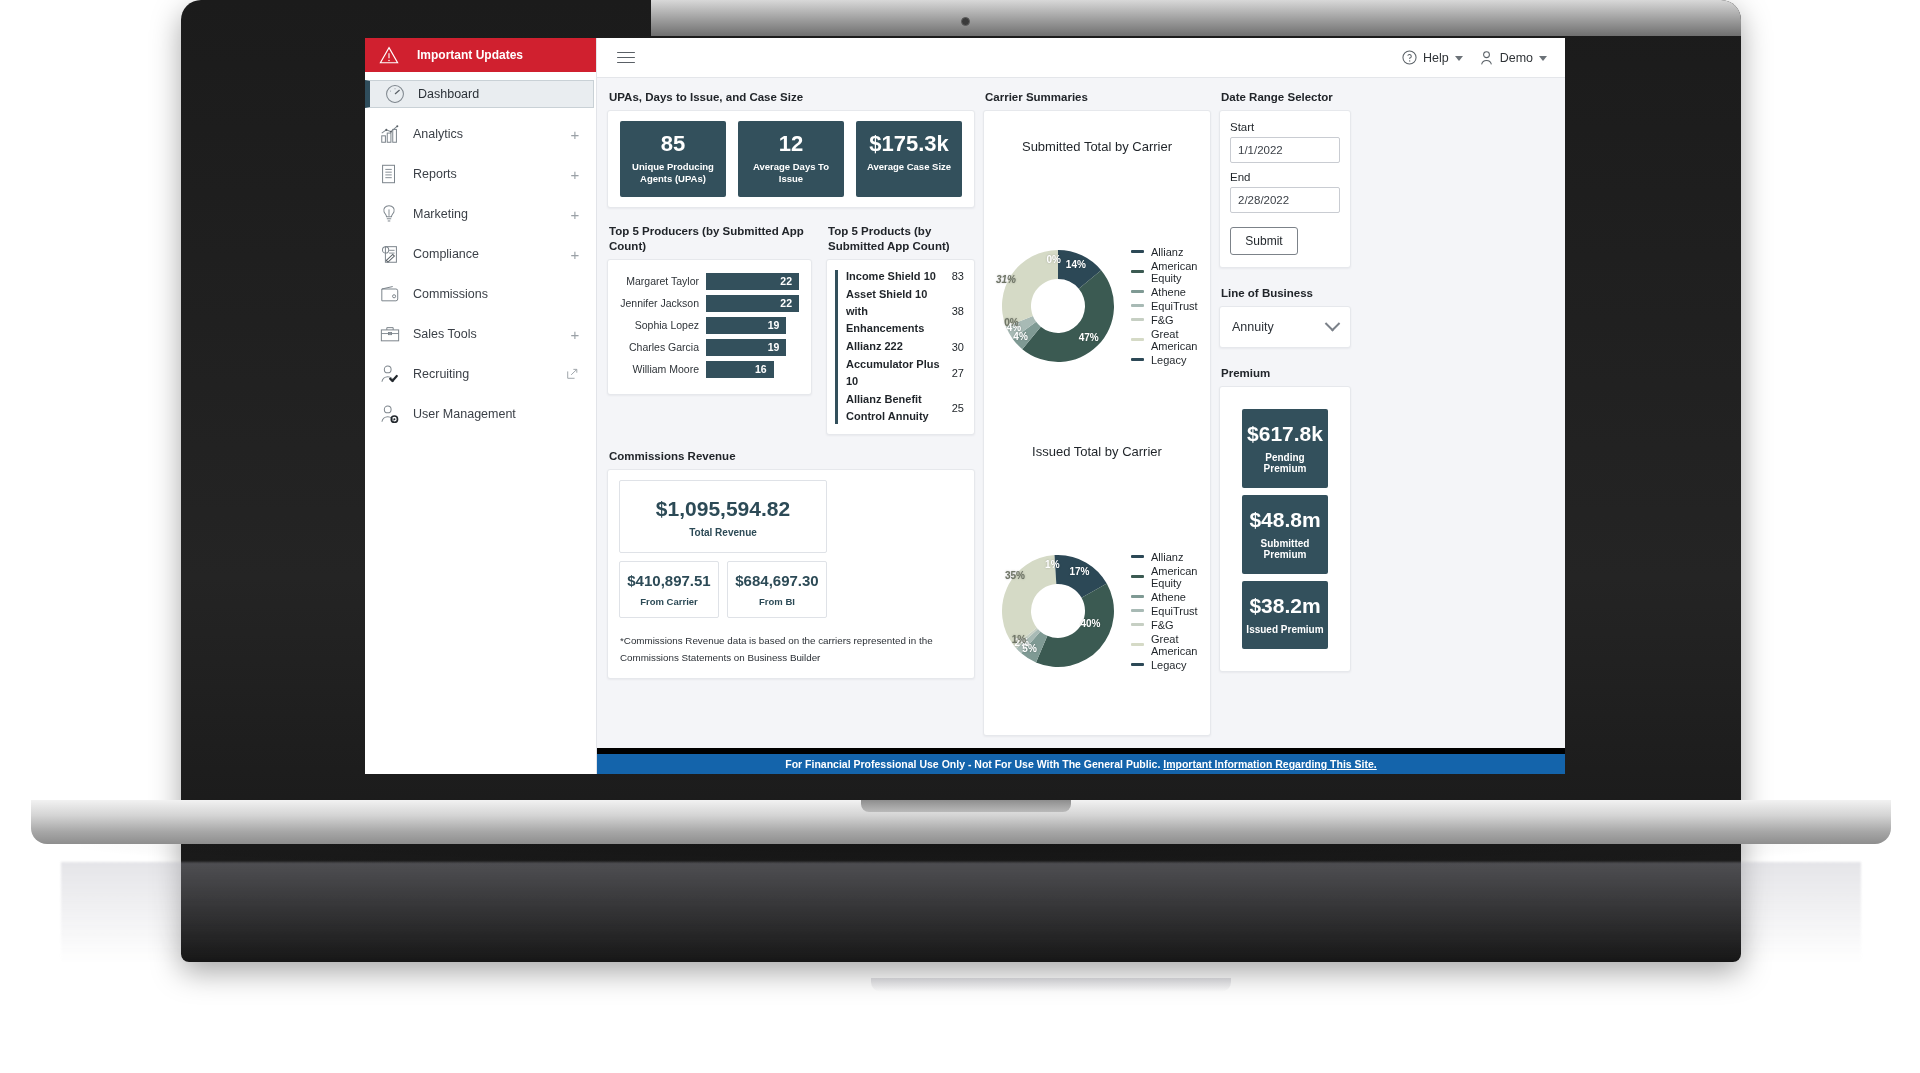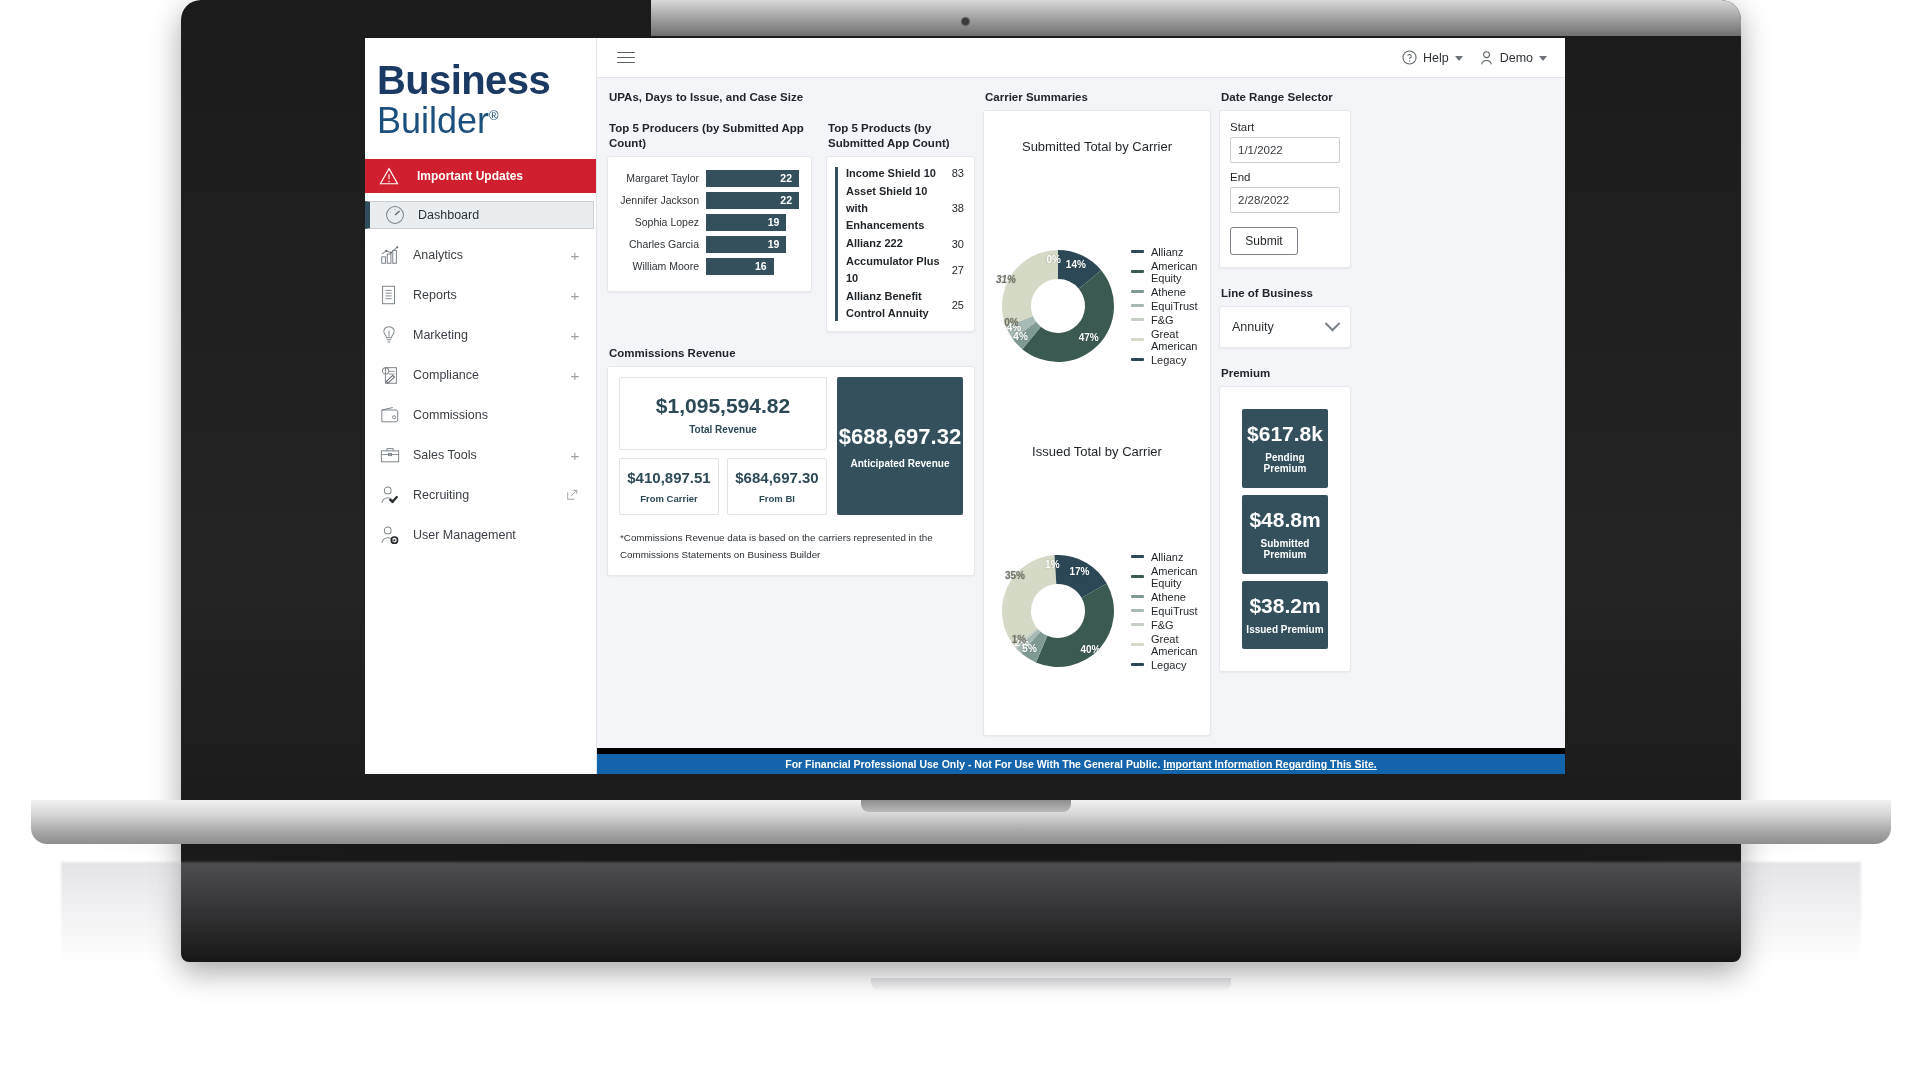--- a/index.html
+++ b/index.html
@@ -286,24 +286,20 @@
 
 <div id="laptop-frame">
   <div class="lid"></div>
   <div class="lid-top-bevel"></div>
   <div class="cam"></div>
 
   <div class="screen">
     <div id="app">
 
       <div id="sidebar">
-        <div class="logo-wrap">
-          <div class="logo-line1">Business</div>
-          <div class="logo-line2"><span>Builder</span><sup>®</sup></div>
-        </div>
 
         <div class="nav-item nav-alert">
           <span class="ic">
             <svg width="20" height="18" viewBox="0 0 24 22">
                 <path d="M12 2 L22.5 20.5 H1.5 Z" fill="none" stroke="#ffffff" stroke-width="1.4"></path>
                 <line x1="12" y1="9" x2="12" y2="15" stroke="#fff" stroke-width="1.4"></line>
                 <circle cx="12" cy="17.6" r="0.9" fill="#fff"></circle>
               </svg>
           </span>
           <span class="lbl">Important Updates</span>
@@ -464,20 +460,36 @@
               <span class="caret"></span>
             </div>
           </div>
         </div>
 
         <div id="content">
 
           <div class="col-left">
 
             <div class="sec-title">UPAs, Days to Issue, and Case Size</div>
+            <div class="card">
+              <div class="kpi-row">
+                <div class="kpi">
+                  <div class="val">85</div>
+                  <div class="lab">Unique Producing Agents (UPAs)</div>
+                </div>
+                <div class="kpi">
+                  <div class="val">12</div>
+                  <div class="lab">Average Days To Issue</div>
+                </div>
+                <div class="kpi">
+                  <div class="val">$175.3k</div>
+                  <div class="lab">Average Case Size</div>
+                </div>
+              </div>
+            </div>
 
             <div class="mid-row">
               <div class="prod-col">
                 <div class="sec-title">Top 5 Producers (by Submitted App Count)</div>
                 <div class="card">
                   <div class="bars" id="producer-bars">
                       <div class="bar-row">
                         <div class="bar-name">Margaret Taylor</div>
                         <div class="bar-track">
                           <div class="bar-fill" style="width: 100%;">22</div>
@@ -554,24 +566,20 @@
                     <div class="comm-sub">
                       <div class="box">
                         <div class="v">$410,897.51</div>
                         <div class="l">From Carrier</div>
                       </div>
                       <div class="box">
                         <div class="v">$684,697.30</div>
                         <div class="l">From BI</div>
                       </div>
                     </div>
-                  </div>
-                  <div class="comm-ant">
-                    <div class="v">$688,697.32</div>
-                    <div class="l">Anticipated Revenue</div>
                   </div>
                 </div>
                 <div class="comm-note">*Commissions Revenue data is based on the carriers represented in the Commissions Statements on Business Builder</div>
               </div>
             </div>
           </div>
 
           <div class="col-mid">
             <div class="sec-title">Carrier Summaries</div>
             <div class="card carrier-card">
@@ -633,21 +641,21 @@
                       <svg width="122" height="122" viewBox="0 0 122 122">
                         <path d="M61 5 A56 56 0 0 1 109.78512285359722 33.50433146549396 L84.52139851869866 47.743159813720304 A27 27 0 0 0 61 34 Z" fill="#2c4856"></path>
                         <path d="M109.78512285359722 33.50433146549396 A56 56 0 0 1 38.96771896186186 112.48377018300523 L50.37729307089768 85.82253205252039 A27 27 0 0 0 84.52139851869866 47.743159813720304 Z" fill="#3b5a52"></path>
                         <path d="M38.96771896186186 112.48377018300523 A56 56 0 0 1 24.267998304803363 103.27008459258239 L43.289927754101626 81.38021935713795 A27 27 0 0 0 50.37729307089768 85.82253205252039 Z" fill="#7f9a94"></path>
                         <path d="M24.267998304803363 103.27008459258239 A56 56 0 0 1 19.30627659546314 98.38493585210459 L40.89766907281258 79.02487978583613 A27 27 0 0 0 43.289927754101626 81.38021935713795 Z" fill="#a8bab5"></path>
                         <path d="M19.30627659546314 98.38493585210459 A56 56 0 0 1 17.0627211462035 95.7205346578034 L39.81595483834812 77.74025778144093 A27 27 0 0 0 40.89766907281258 79.02487978583613 Z" fill="#c6cfc3"></path>
                         <path d="M17.0627211462035 95.7205346578034 A56 56 0 0 1 57.518500303837065 5.108326560518719 L59.32141978935001 34.05222887739295 A27 27 0 0 0 39.81595483834812 77.74025778144093 Z" fill="#d5dac6"></path>
                         <path d="M57.518500303837065 5.108326560518719 A56 56 0 0 1 60.99999999999999 5 L60.99999999999999 34 A27 27 0 0 0 59.32141978935001 34.05222887739295 Z" fill="#2c4856"></path>
                       </svg>
                       <span class="pct" style="left: 79.454px; top: 59.7143px;">17%</span>
-                      <span class="pct" style="left: 90.3762px; top: 138px;">40%</span>
+                      <span class="pct" style="left: 90.3762px; top: 112px;">40%</span>
                       <span class="pct" style="left: 32.3354px; top: 137.553px;">5%</span>
                       <span class="pct" style="left: 24.5778px; top: 131.423px;">2%</span>
                       <span class="pct dark" style="left: 21.6956px; top: 128.307px;">1%</span>
                       <span class="pct dark" style="left: 14.9529px; top: 64px;">35%</span>
                       <span class="pct" style="left: 55.085px; top: 53.522px;">1%</span>
                     </div>
                   <div class="legend" id="legend1">
                       <div class="lg-row">
                         <span class="lg-dash" style="background: rgb(44, 72, 86);"></span>
                         <span>Allianz</span>

